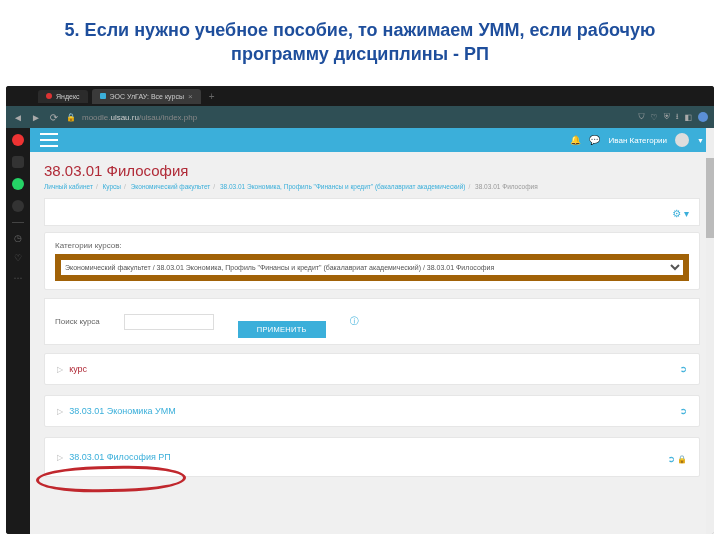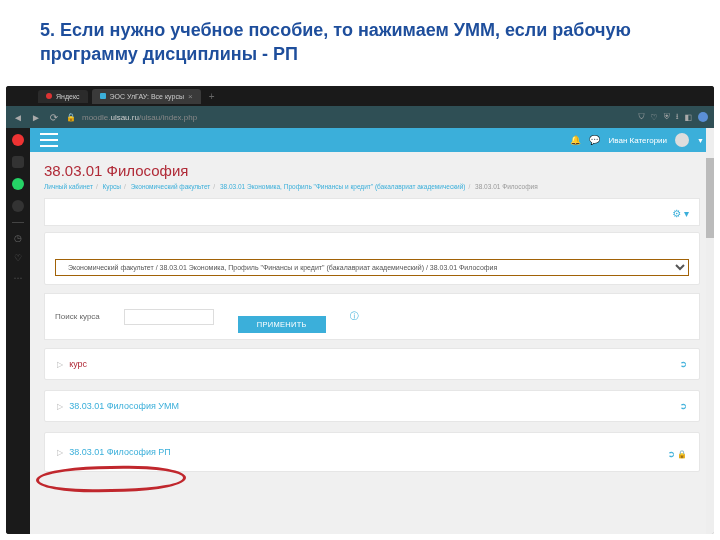--- a/index.html
+++ b/index.html
@@ -1,17 +1,17 @@
 <!DOCTYPE html>
 <html><head>
 <meta charset="utf-8">
 <style>
   * { box-sizing: border-box; margin: 0; padding: 0; }
   body { width: 720px; height: 540px; font-family: Arial, sans-serif; background: #fff; overflow: hidden; }
-  .slide-title { color: #1e4e9c; font-size: 18px; font-weight: bold; padding: 18px 40px 12px; line-height: 1.35; }
+  .slide-title { color: #1e4e9c; font-size: 18px; font-weight: bold; text-align: center; padding: 18px 40px 12px; line-height: 1.35; }
   .browser-frame { position: absolute; top: 86px; left: 6px; right: 6px; bottom: 6px; background: #111; border-radius: 3px; overflow: hidden; }
   .tab-strip { height: 20px; background: #1a1a1a; display: flex; align-items: center; padding-left: 32px; gap: 4px; }
   .browser-tab { background: #2b2b2b; color: #ccc; font-size: 7px; padding: 3px 8px; border-radius: 3px 3px 0 0; display: flex; align-items: center; gap: 4px; }
   .browser-tab.active { background: #3a3a3a; }
   .tab-close { color: #888; font-size: 8px; }
   .addr-bar { height: 22px; background: #2f4f55; display: flex; align-items: center; padding: 0 6px; gap: 6px; }
   .nav-btn { color: #aaa; font-size: 10px; width: 12px; text-align: center; }
   .lock { color: #ccc; font-size: 8px; }
   .url { color: #ccc; font-size: 8px; flex: 1; }
   .url .dim { color: #888; }
@@ -29,21 +29,21 @@
   .chev { font-size: 7px; }
   .page-inner { padding: 6px 14px; }
   .page-h1 { color: #b02a37; font-size: 15px; font-weight: normal; margin: 4px 0 4px; }
   .crumbs { font-size: 6.5px; color: #999; margin-bottom: 8px; }
   .crumbs a { color: #3bafda; text-decoration: none; }
   .crumbs .sep { color: #bbb; margin: 0 3px; }
   .card { background: #fff; border: 1px solid #e6e6e6; border-radius: 2px; margin-bottom: 8px; padding: 8px 10px; position: relative; }
   .settings-row { text-align: right; padding: 4px 10px; background: #fff; border: 1px solid #e6e6e6; margin-bottom: 6px; }
   .gear { color: #3bafda; font-size: 10px; }
   .cat-label { font-size: 8px; color: #666; display: block; margin-bottom: 4px; }
-  .cat-select { width: 100%; border: 1px solid #a16207; font-size: 7px; padding: 3px 8px; color: #555; background: #fff; margin-top: 18px; }
+  .cat-select { width: 100%; border: 6px solid #a16207; font-size: 7px; padding: 3px 0; color: #555; background: #fff; }
   .search-row { display: flex; align-items: center; gap: 24px; padding: 6px 10px; background: #fff; border: 1px solid #e6e6e6; margin-bottom: 8px; }
   .search-lbl { font-size: 8px; color: #666; }
   .search-inp { border: 1px solid #ddd; height: 16px; width: 90px; font-size: 8px; padding: 0 3px; }
   .apply-btn { background: #3bafda; color: #fff; border: none; font-size: 7.5px; padding: 4px 19px; letter-spacing: 0.3px; margin-top: 16px; }
   .help { color: #3bafda; font-size: 9px; }
   .course-card { background: #fff; border: 1px solid #e6e6e6; border-radius: 2px; padding: 10px 12px; margin-bottom: 10px; display: flex; align-items: center; justify-content: space-between; }
   .course-left { display: flex; align-items: center; gap: 6px; }
   .tri { color: #bbb; font-size: 8px; }
   .course-link { color: #3bafda; font-size: 9px; }
   .course-link.red { color: #b02a37; }
@@ -130,20 +130,21 @@
         <a>Экономический факультет</a><span class="sep">/</span>
         <a>38.03.01 Экономика, Профиль "Финансы и кредит" (бакалавриат академический)</a><span class="sep">/</span>
         <span>38.03.01 Философия</span>
       </div>
 
       <div class="settings-row">
         <span class="gear">⚙ ▾</span>
       </div>
 
       <div class="card" style="padding:8px 10px;">
+        <span class="cat-label">Категории курсов:</span>
         <select class="cat-select">
           <option>Экономический факультет / 38.03.01 Экономика, Профиль "Финансы и кредит" (бакалавриат академический) / 38.03.01 Философия</option>
         </select>
       </div>
 
       <div class="search-row">
         <span class="search-lbl">Поиск курса</span>
         <input class="search-inp" style="">
         <button class="apply-btn">ПРИМЕНИТЬ</button>
         <span class="help">ⓘ</span>
@@ -153,21 +154,21 @@
         <div class="course-left">
           <span class="tri">▷</span>
           <span class="course-link red">курс</span>
         </div>
         <span class="enter-ic">➲</span>
       </div>
 
       <div class="course-card">
         <div class="course-left">
           <span class="tri">▷</span>
-          <span class="course-link">38.03.01 Философия УММ</span>
+          <span class="course-link">38.03.01 Экономика УММ</span>
         </div>
         <span class="enter-ic">➲</span>
       </div>
 
       <div class="course-card">
         <div class="course-left">
           <span class="tri">▷</span>
           <span class="course-link">38.03.01 Философия РП</span>
         </div>
         <span><span class="enter-ic">➲</span><span class="lock-ic">🔒</span></span>

